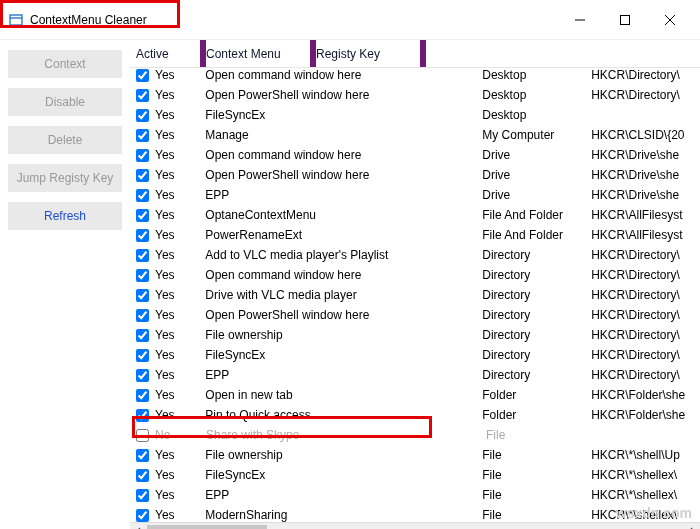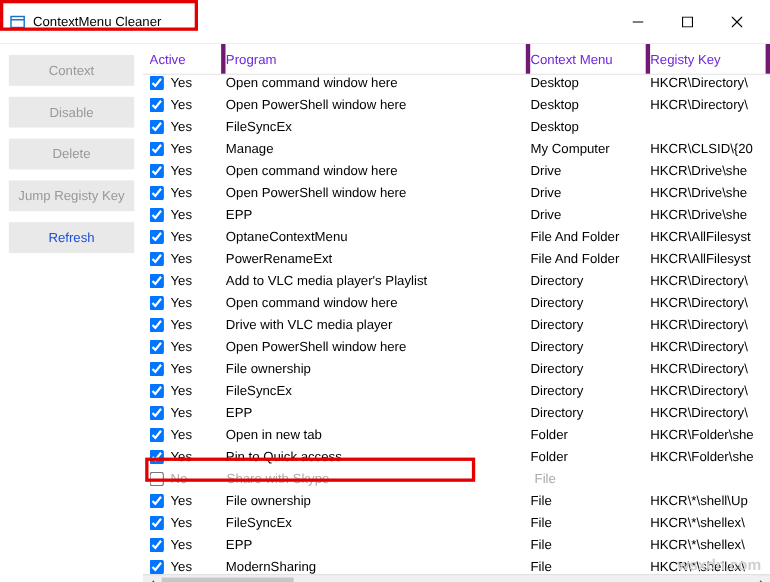--- a/index.html
+++ b/index.html
@@ -82,22 +82,22 @@
   text-overflow: clip;
   white-space: nowrap;
   padding-right: 6px;
 }
 .col-active { width: 70px; display: flex; align-items: center; }
 .col-program { width: 280px; }
 .col-context { width: 110px; }
 .col-reg { width: 110px; overflow: hidden; }
 .grid-head .col {
   font-size: 12px;
-  color: #6d28d9;
-  border-right: 4px solid #701a75;
+  color: #0f172a;
+  border-right: 6px solid #701a75;
   height: 100%;
   display: flex;
   align-items: center;
 }
 .grid-body {
   flex: 1;
   overflow: hidden;
 }
 .row {
   display: flex;
@@ -186,21 +186,20 @@
     <button>Context</button>
     <button>Disable</button>
     <button>Delete</button>
     <button>Jump Registy Key</button>
     <button class="enabled">Refresh</button>
   </div>
 
   <div class="main">
     <div class="grid-head">
       <div class="col col-active">Active</div>
-      <div class="col col-program">Program</div>
       <div class="col col-context">Context Menu</div>
       <div class="col col-reg">Registy Key</div>
     </div>
     <div class="grid-body" id="grid-body">
         <div class="row">
           <div class="col col-active">
             <input type="checkbox" checked="" style="">
             <span>Yes</span>
           </div>
           <div class="col col-program">Open command window here</div>

